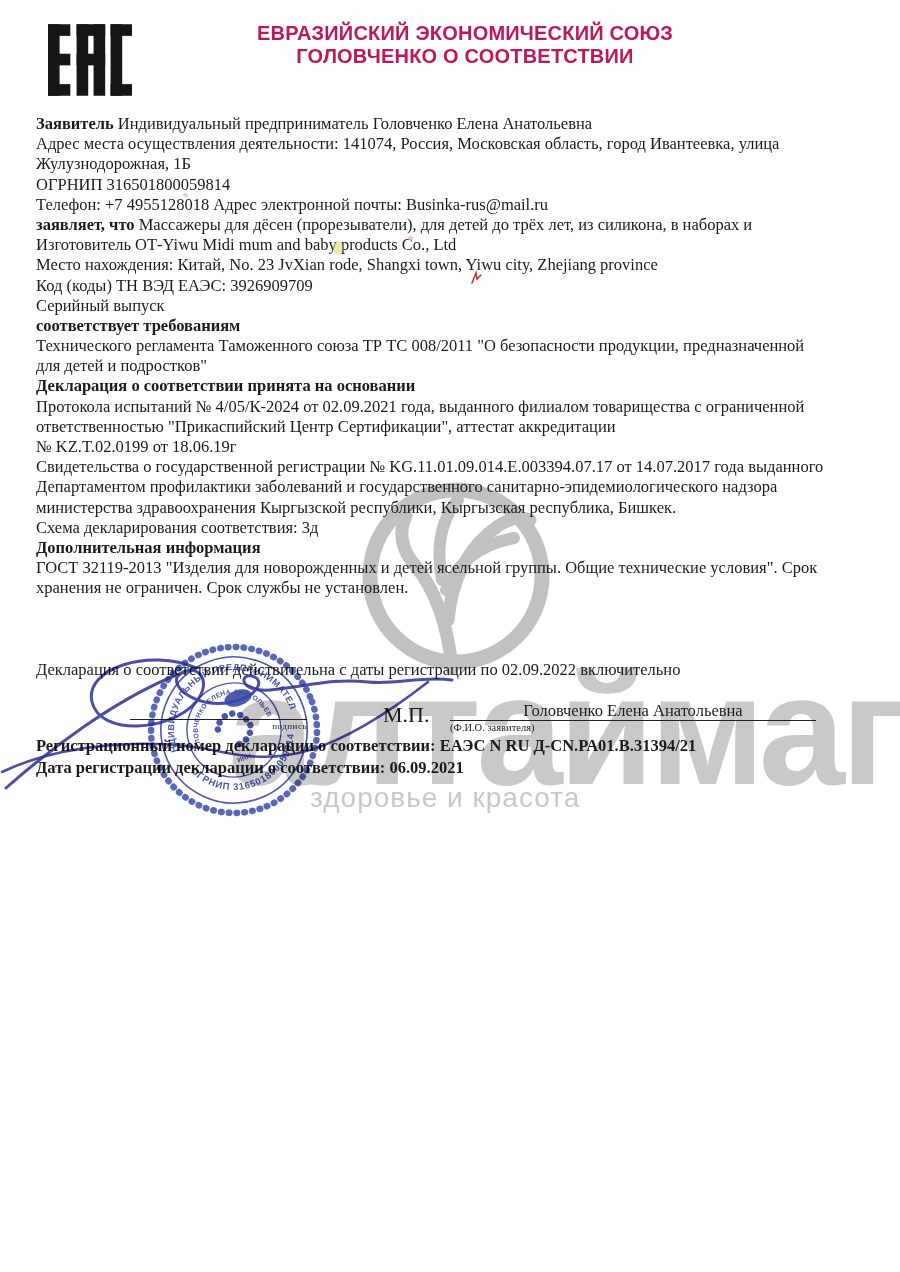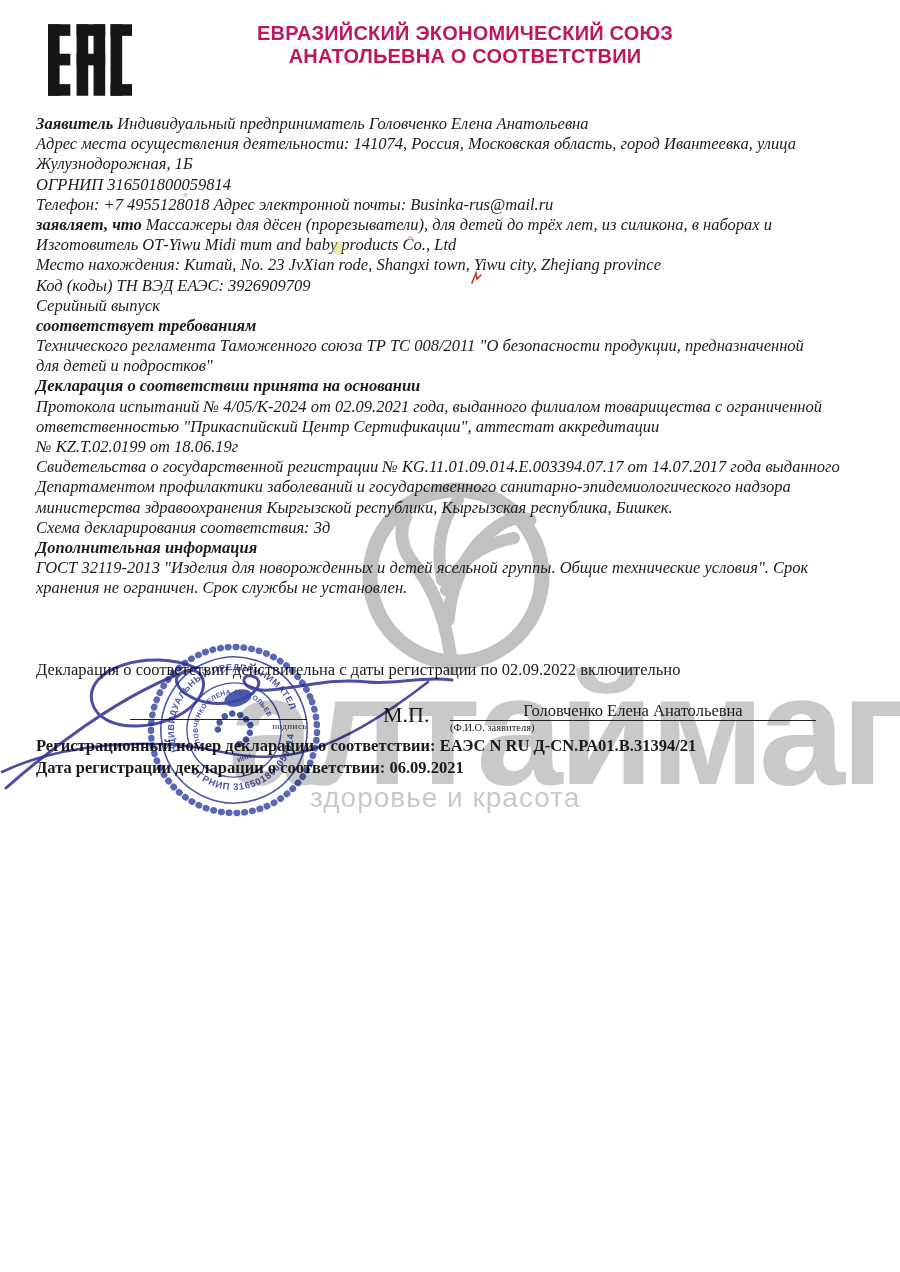--- a/index.html
+++ b/index.html
@@ -33,21 +33,21 @@
   .title-block{
     position:absolute;left:30px;top:22px;width:870px;text-align:center;
     font-family:"Liberation Sans",sans-serif;font-weight:bold;
     font-size:20px;line-height:23px;color:#be185d;letter-spacing:.2px;
   }
   
   .doc-body{
     position:absolute;left:36px;top:114px;width:844px;
     font-size:16.5px;line-height:20.2px;white-space:nowrap;
   }
-  .doc-line{height:20.2px;font-style:italic;}
+  .doc-line{height:20.2px;}
   .b{font-weight:bold;}
   .validity-line{
     position:absolute;left:36px;top:660px;font-size:16.5px;font-weight:normal;white-space:nowrap;
   }
   
   .sig-short-line{position:absolute;left:130px;top:719px;width:177px;border-top:1.4px solid #222;}
   .sig-short-caption{
     position:absolute;left:130px;top:721px;width:177px;text-align:right;
     font-size:9px;letter-spacing:.5px;color:#222;
   }
@@ -112,21 +112,21 @@
       <rect class="eac-fill" x="32" y="0" width="32" height="13"></rect>
       <rect class="eac-fill" x="32" y="33" width="32" height="13"></rect>
 
       <rect class="eac-fill" x="70" y="0" width="13" height="80"></rect>
       <rect class="eac-fill" x="70" y="0" width="24" height="13"></rect>
       <rect class="eac-fill" x="70" y="67" width="24" height="13"></rect>
     </svg>
 
     <div class="title-block">
       <div>ЕВРАЗИЙСКИЙ ЭКОНОМИЧЕСКИЙ СОЮЗ</div>
-      <div>АНАТОЛЬЕВНА О СООТВЕТСТВИИ</div>
+      <div>ГОЛОВЧЕНКО О СООТВЕТСТВИИ</div>
     </div>
 
     <div class="doc-body">
         <div class="doc-line"><span class="b">Заявитель</span><span> Индивидуальный предприниматель Головченко Елена Анатольевна</span></div>
         <div class="doc-line"><span>Адрес места осуществления деятельности: 141074, Россия, Московская область, город Ивантеевка, улица</span></div>
         <div class="doc-line"><span>Жулузнодорожная, 1Б</span></div>
         <div class="doc-line"><span>ОГРНИП 316501800059814</span></div>
         <div class="doc-line"><span>Телефон: +7 4955128018 Адрес электронной почты: Businka-rus@mail.ru</span></div>
         <div class="doc-line"><span class="b">заявляет, что</span><span> Массажеры для дёсен (прорезыватели), для детей до трёх лет, из силикона, в наборах и</span></div>
         <div class="doc-line"><span>Изготовитель ОТ-Yiwu Midi mum and baby products Co., Ltd</span></div>

